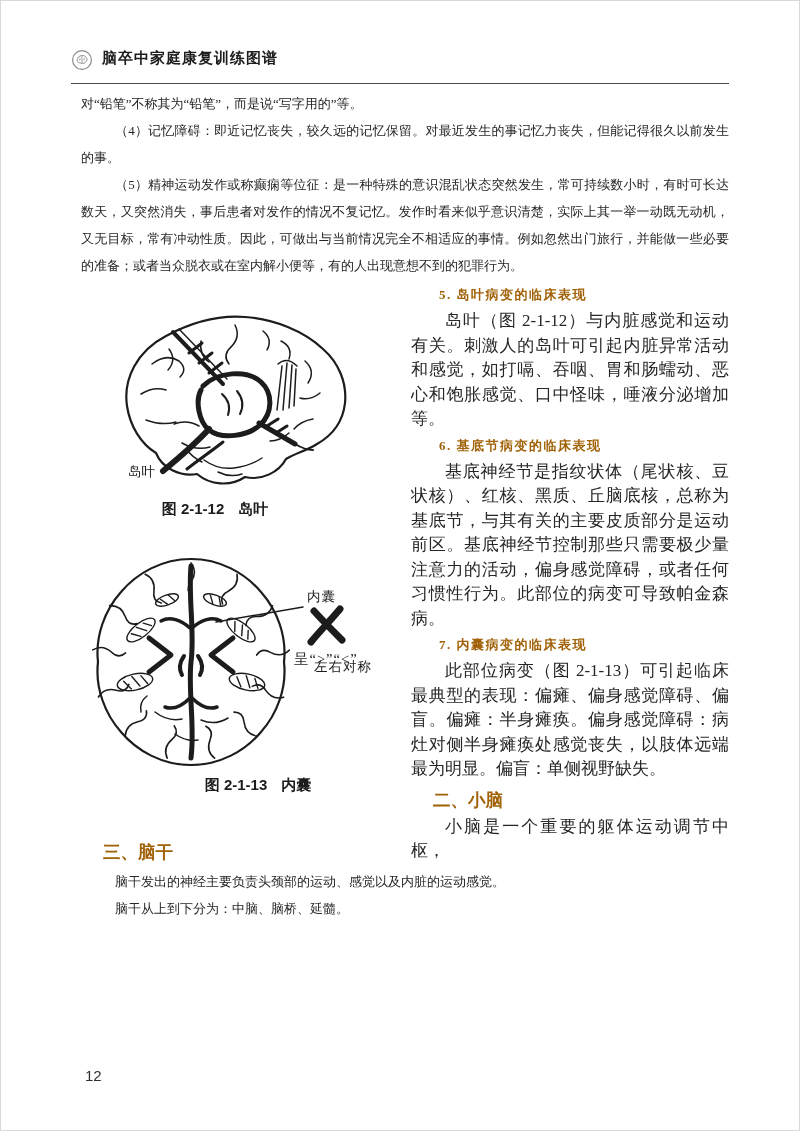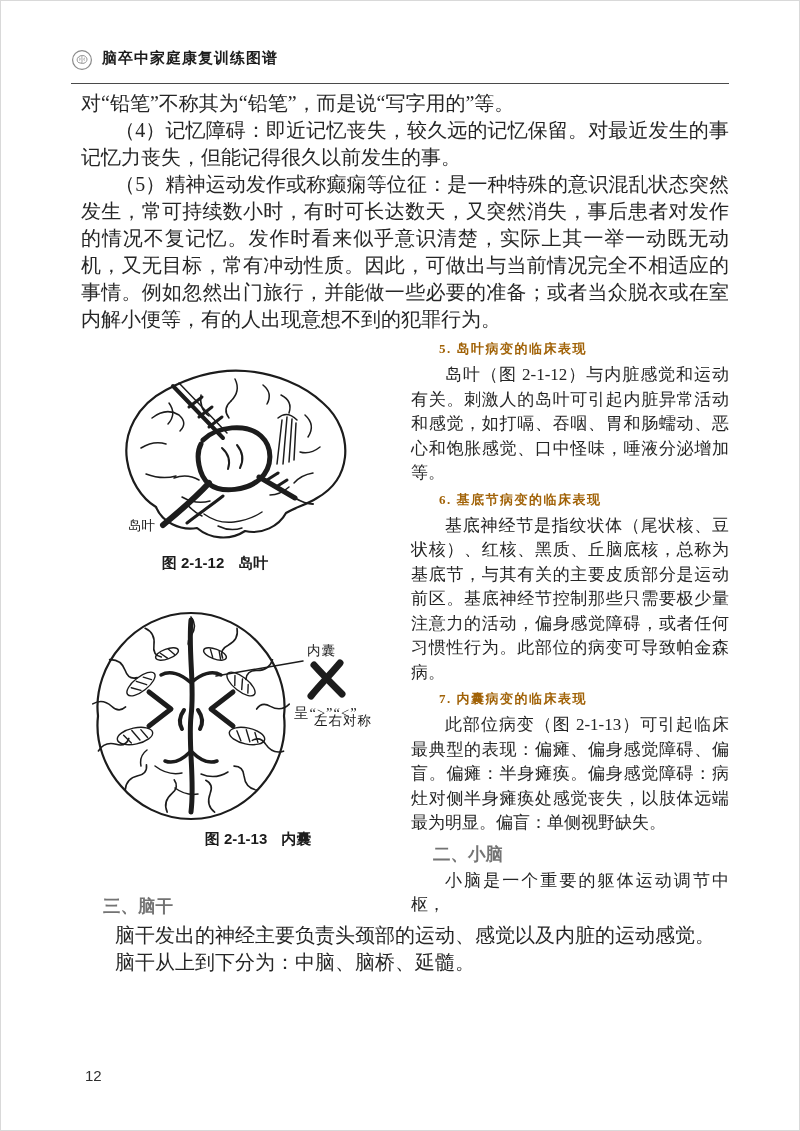--- a/index.html
+++ b/index.html
@@ -12,34 +12,34 @@
   
   .page-header { position:absolute; top:48px; left:70px; right:70px; height:40px; }
   .brand { display:flex; gap:9px; }
   .book-title {
     font-family:"Liberation Sans","DejaVu Sans",sans-serif;
     font-weight:bold; font-size:15px; color:#1d1d1d; letter-spacing:1px;
   }
   .header-rule { position:absolute; left:0; right:0; top:34px; border-top:1.5px solid #4a4a4a; }
   
   .content { position:absolute; top:89px; left:80px; width:648px; }
-  p.body { margin:0; font-size:20px; line-height:27px; text-align:justify; }
+  p.body { margin:0; font-size:13px; line-height:27px; text-align:justify; }
   p.indent { text-indent:34px; }
   
   .columns { position:relative; margin-top:3px; height:552px; }
   .text-col { margin-left:330px; width:318px; }
   .text-col p { margin:0; font-size:17px; line-height:24.5px; text-align:justify; text-indent:34px; }
   h4.sub {
     margin:1px 0 1px; padding-left:28px; font-size:13px; font-weight:bold;
     line-height:26px; letter-spacing:1.5px; color:#a16207;
   }
   h3.sec {
     font-family:"Liberation Sans","DejaVu Sans",sans-serif;
     margin:4px 0 1px; padding-left:22px; font-size:17.5px; font-weight:bold;
-    line-height:28px; color:#737373;
+    line-height:28px; color:#a16207;
   }
   h3.sec-bottom { margin-top:4px; margin-bottom:2px; }
   
   .fig-abs { position:absolute; }
   .fig-label { position:absolute; font-size:13.5px; color:#1c1c1c; }
   .caption {
     position:absolute; text-align:center;
     font-family:"Liberation Sans","DejaVu Sans",sans-serif;
     font-weight:bold; font-size:15px; color:#1c1c1c;
   }

